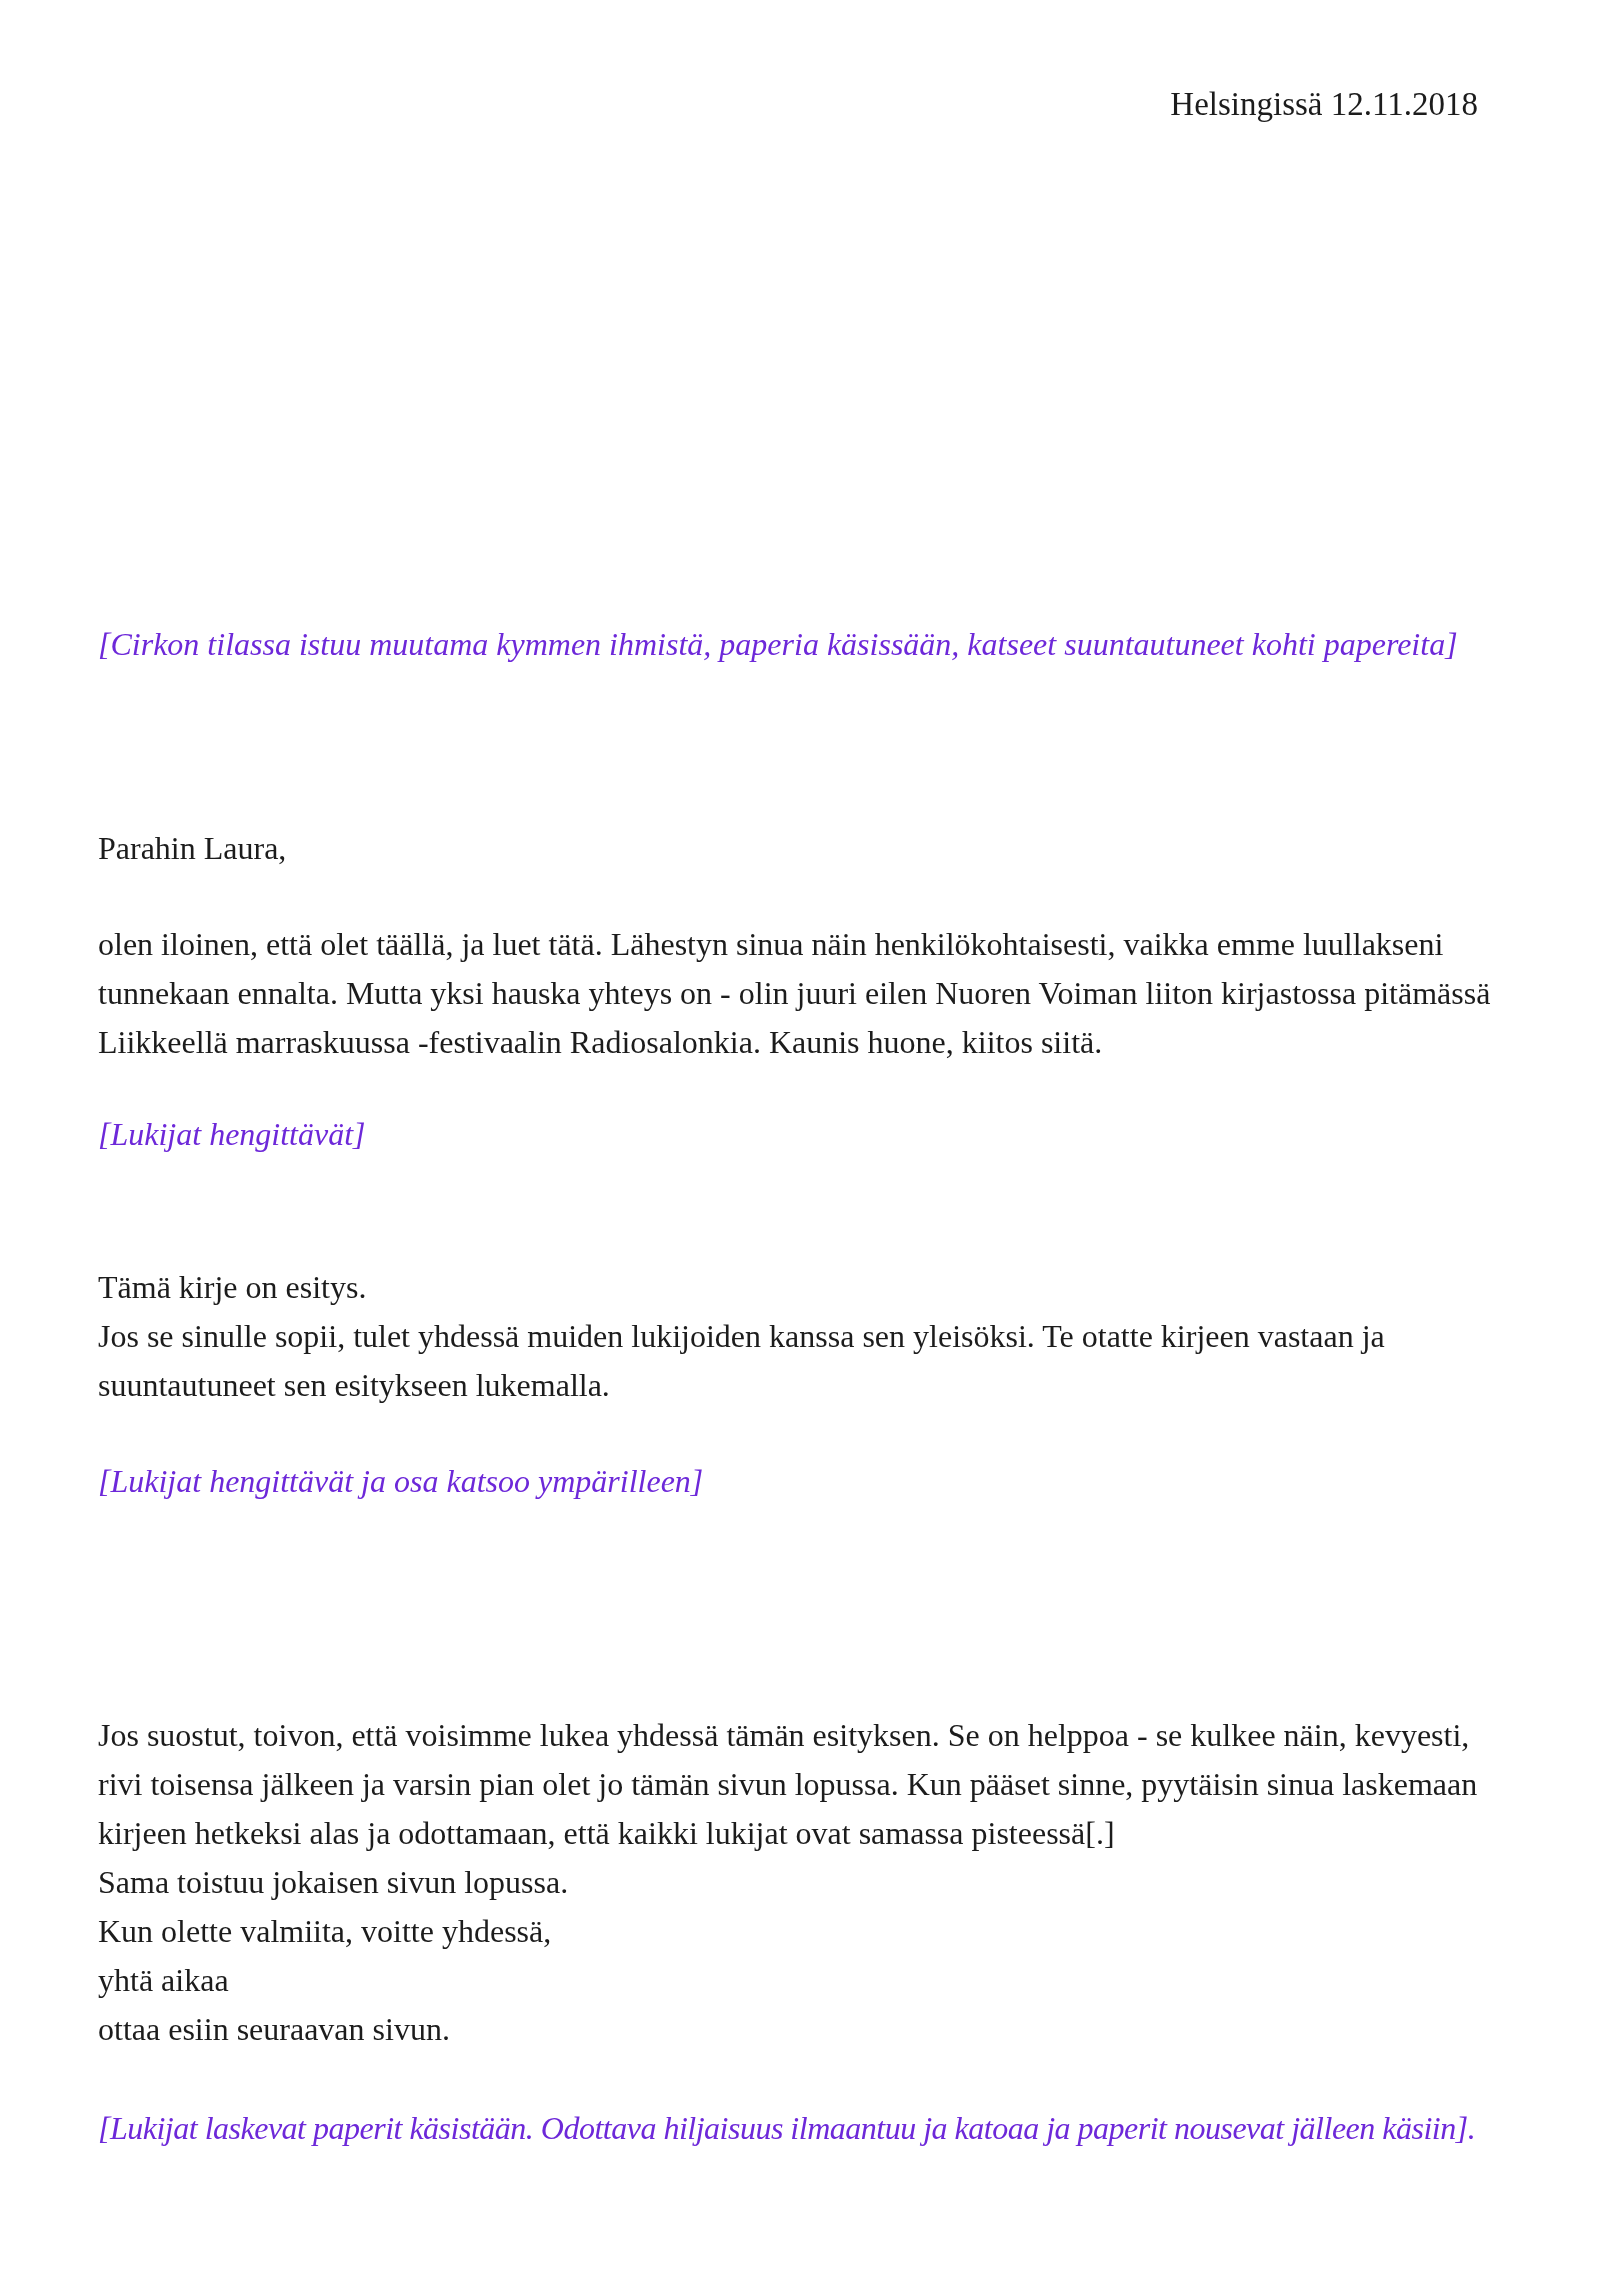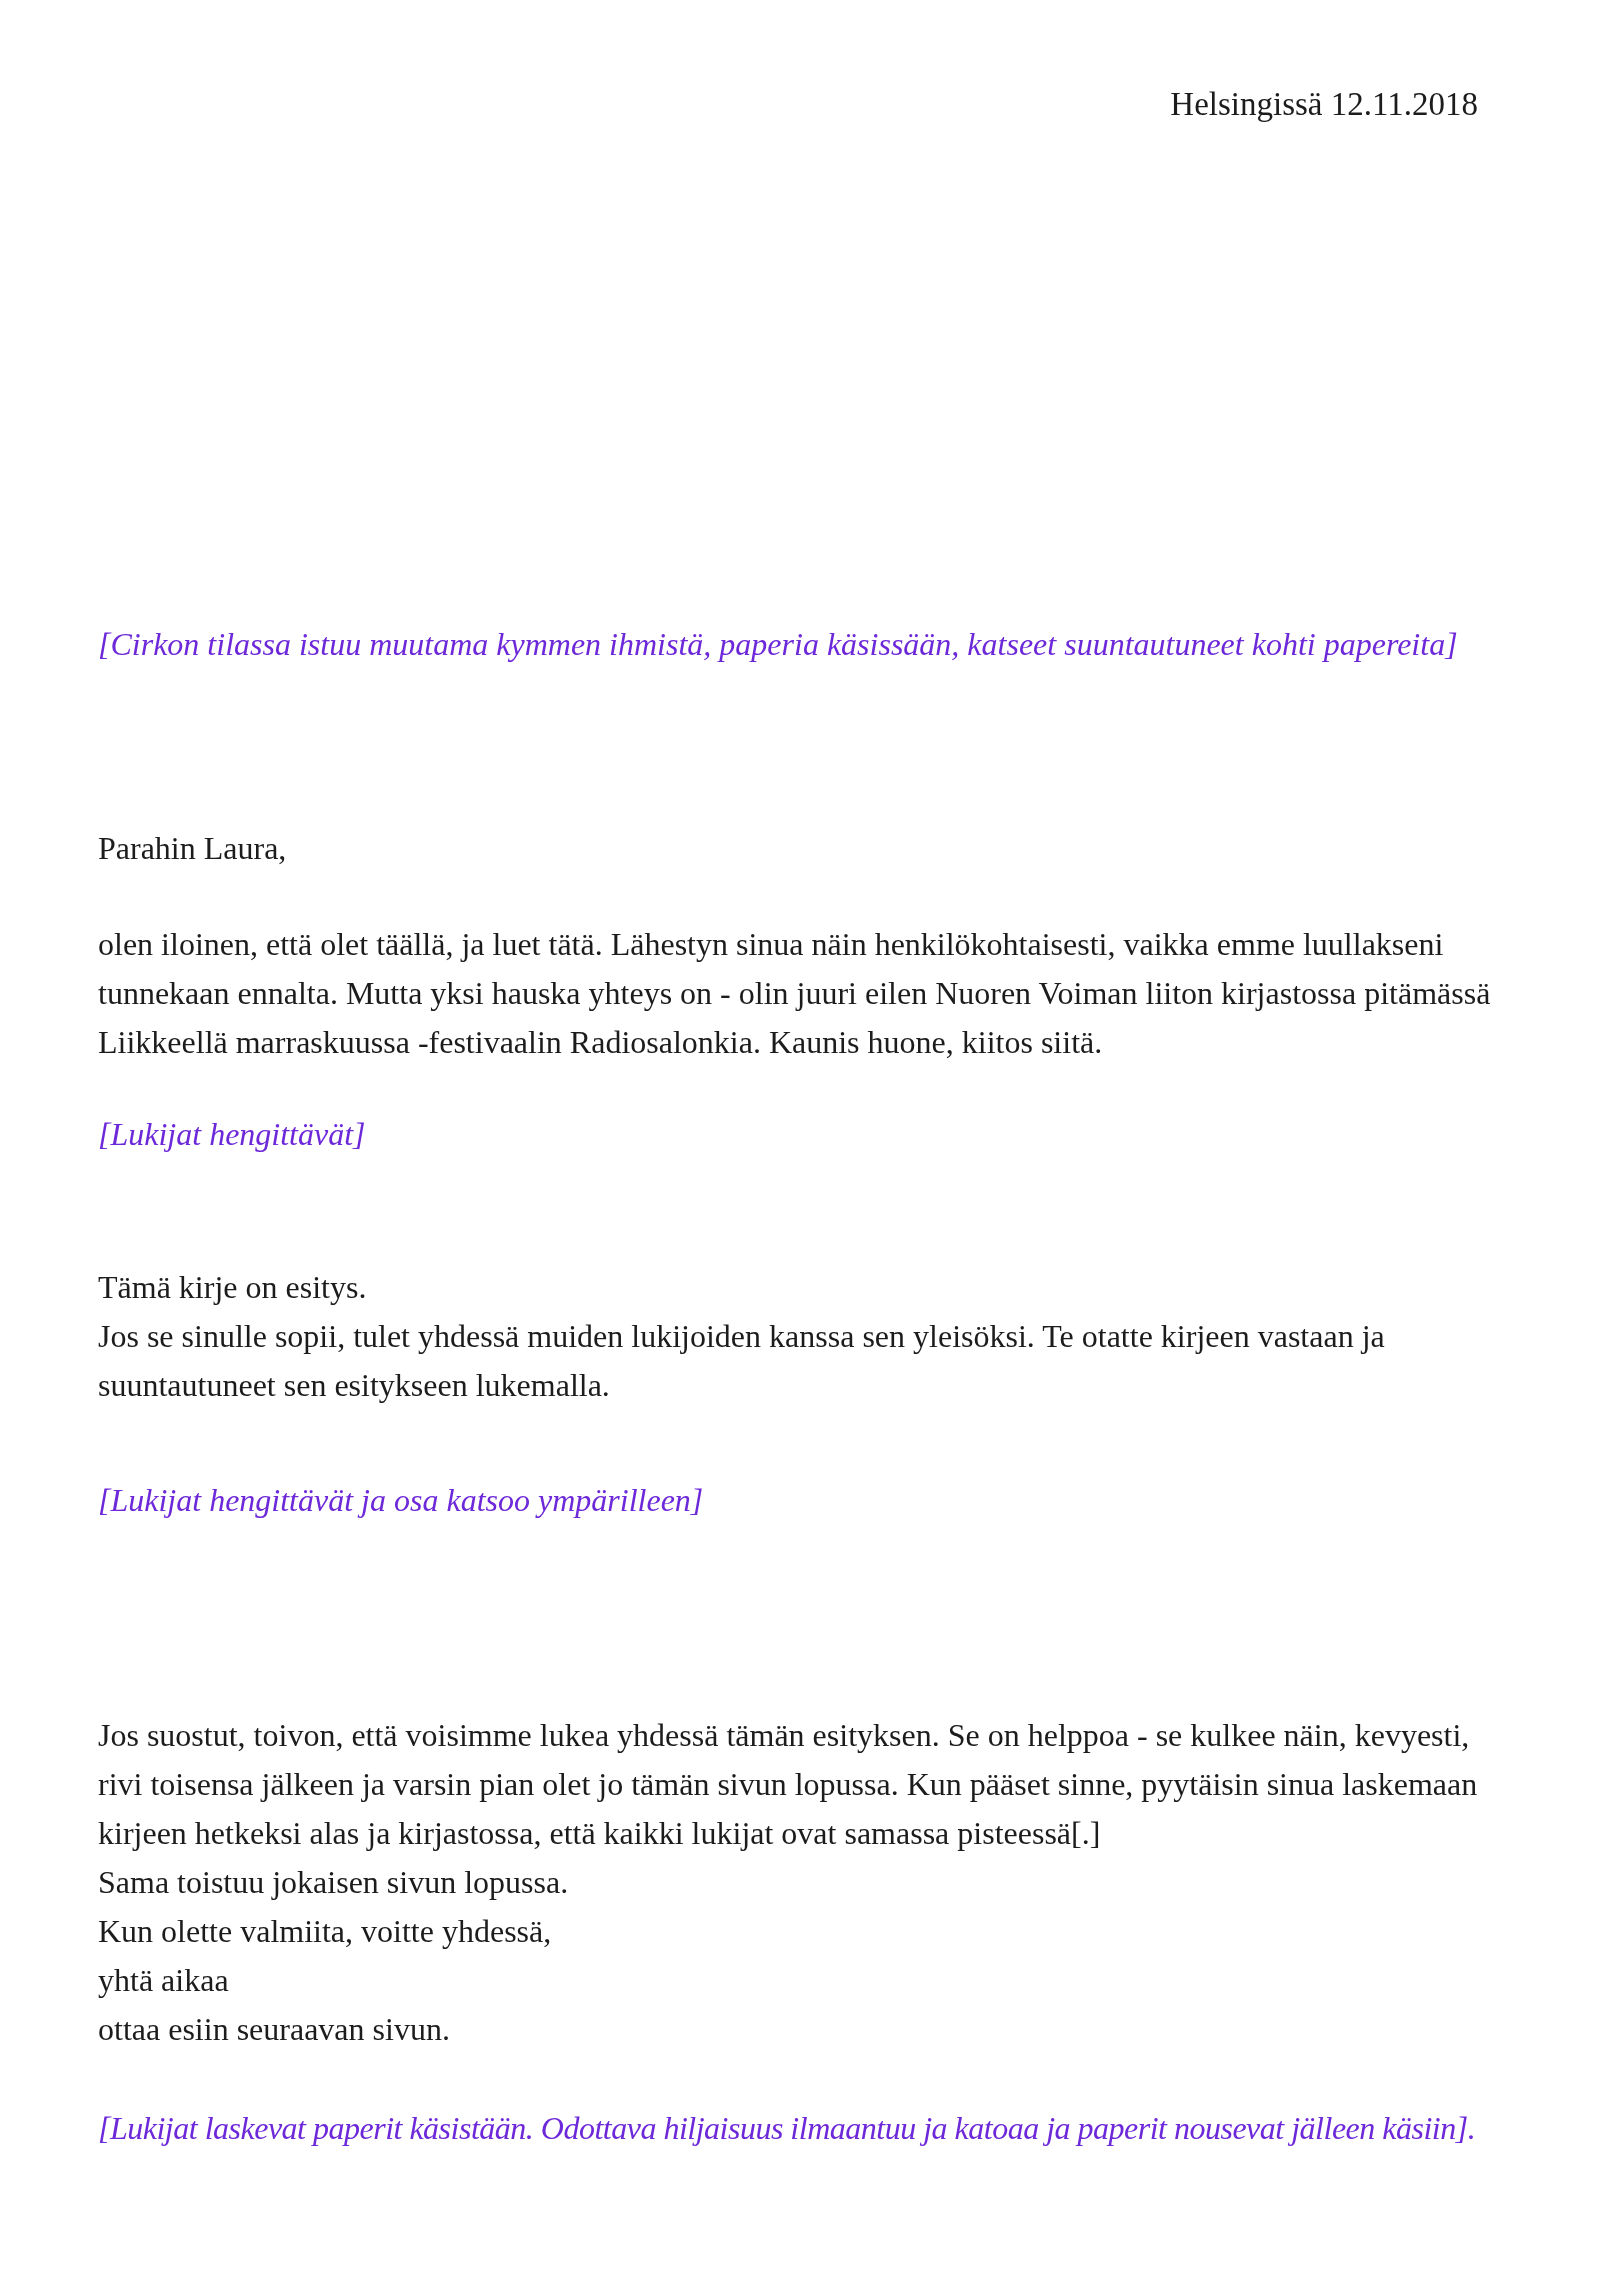--- a/index.html
+++ b/index.html
@@ -43,21 +43,21 @@
     font-style: italic;
     font-size: 32px;
     line-height: 43px;
     white-space: nowrap;
   }
   .pos-stage-opening   { top: 623px; }
   .pos-salutation      { top: 824px; }
   .pos-para-intro      { top: 920px; }
   .pos-stage-breathe   { top: 1113px; }
   .pos-para-performance{ top: 1263px; }
-  .pos-stage-breathe-look { top: 1460px; margin-top: 19px; }
+  .pos-stage-breathe-look { top: 1460px; }
   .pos-para-instructions  { top: 1711px; }
   .pos-stage-closing   { top: 2107px; letter-spacing: -0.5px; }
 </style>
 </head>
 <body>
 
 <div class="page">
 
   <div class="dateline">Helsingissä 12.11.2018</div>
 
@@ -79,21 +79,21 @@
     <div class="line">Tämä kirje on esitys.</div>
     <div class="line">Jos se sinulle sopii, tulet yhdessä muiden lukijoiden kanssa sen yleisöksi. Te otatte kirjeen vastaan ja</div>
     <div class="line">suuntautuneet sen esitykseen lukemalla.</div>
   </div>
 
   <div class="stage pos-stage-breathe-look">[Lukijat hengittävät ja osa katsoo ympärilleen]</div>
 
   <div class="body-block pos-para-instructions">
     <div class="line">Jos suostut, toivon, että voisimme lukea yhdessä tämän esityksen. Se on helppoa - se kulkee näin, kevyesti,</div>
     <div class="line">rivi toisensa jälkeen ja varsin pian olet jo tämän sivun lopussa. Kun pääset sinne, pyytäisin sinua laskemaan</div>
-    <div class="line">kirjeen hetkeksi alas ja kirjastossa, että kaikki lukijat ovat samassa pisteessä[.]</div>
+    <div class="line">kirjeen hetkeksi alas ja odottamaan, että kaikki lukijat ovat samassa pisteessä[.]</div>
     <div class="line">Sama toistuu jokaisen sivun lopussa.</div>
     <div class="line">Kun olette valmiita, voitte yhdessä,</div>
     <div class="line">yhtä aikaa</div>
     <div class="line">ottaa esiin seuraavan sivun.</div>
   </div>
 
   <div class="stage pos-stage-closing">[Lukijat laskevat paperit käsistään. Odottava hiljaisuus ilmaantuu ja katoaa ja paperit nousevat jälleen käsiin].</div>
 
 </div>
 

